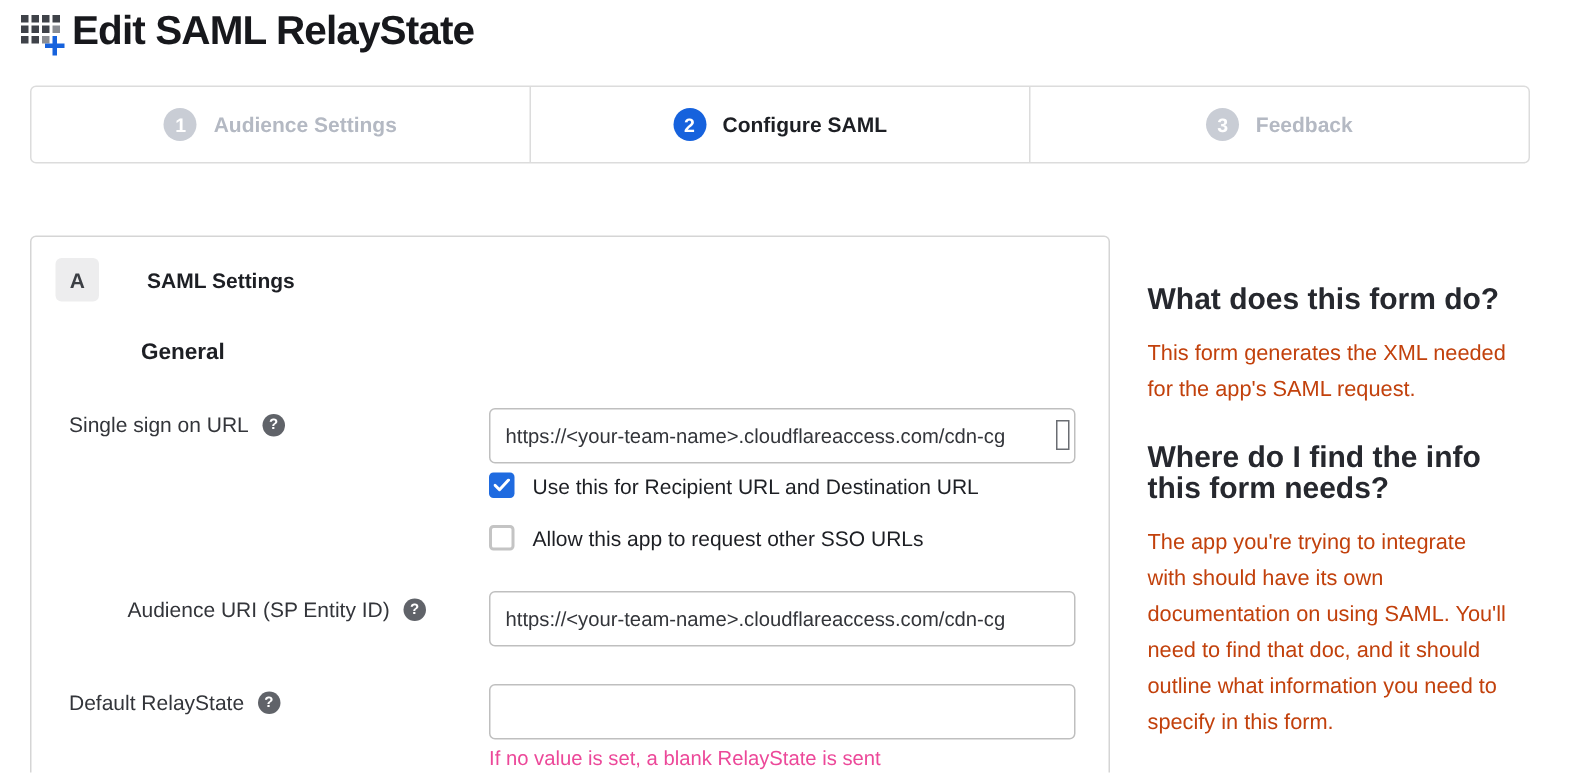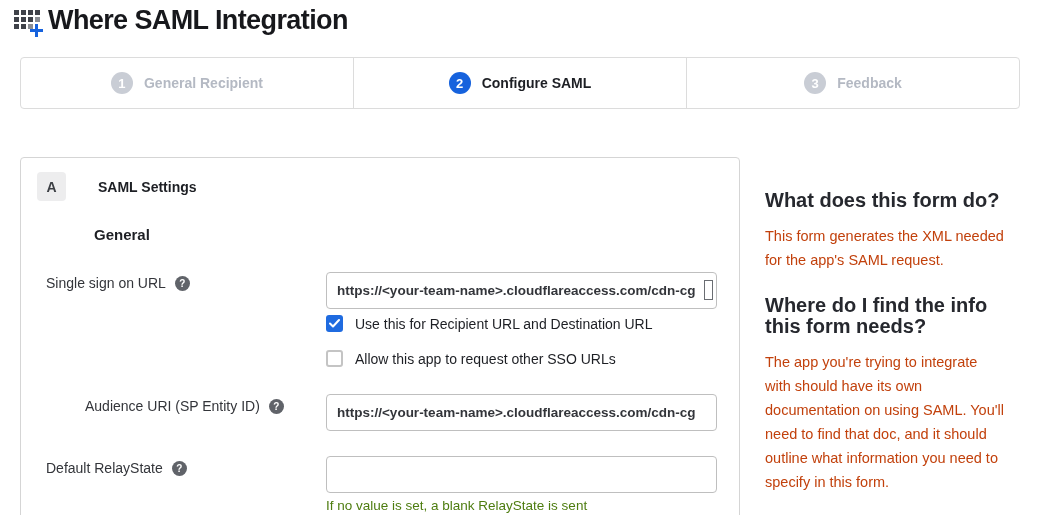--- a/index.html
+++ b/index.html
@@ -41,33 +41,33 @@
   .group-title { position:absolute; left:25px; top:68px; font-size:15px; font-weight:bold; color:#1d1f24;margin-left:48px; }
 
   .field-label { position:absolute; left:25px; display:flex; align-items:center; gap:9px;
     font-size:14px; color:#33353a; }
   .help-icon { width:15px; height:15px; border-radius:50%; background:#606369; color:#fff;
     font-size:10px; font-weight:bold; display:inline-flex; align-items:center; justify-content:center;
     cursor:pointer; flex:none; }
 
   .input-wrap { position:absolute; left:305px; width:391px; height:37px; }
   .text-input { width:100%; height:100%; border:1px solid #bfbfbf; border-radius:4px; background:#fff;
-    font-family:"Liberation Sans", sans-serif; font-size:13.5px; color:#33353a; padding:0 10px; outline:none;font-weight:bold; }
+    font-family:"Liberation Sans", sans-serif; font-size:13.5px; color:#33353a; padding:0 10px; outline:none; }
   .text-cursor { position:absolute; right:4px; top:8px; width:9px; height:20px;
     border:1px solid #6a6d72; background:rgba(255,255,255,0.25); pointer-events:none; }
 
   .checkbox-row { position:absolute; left:305px; display:flex; align-items:center; cursor:pointer; }
   .checkbox { width:17px; height:17px; border-radius:3px; flex:none; display:flex;
     align-items:center; justify-content:center; }
   .checkbox.checked { background:#1f6be0; }
   .checkbox.unchecked { background:#fff; border:2px solid #c4c4c4; }
   .checkbox svg { display:block; }
   .checkbox-label { margin-left:12px; font-size:14px; color:#1d1f24; }
 
-  .field-hint { position:absolute; left:305px; font-size:13.5px; color:#4d7c0f; }
+  .field-hint { position:absolute; left:305px; font-size:13.5px; color:#ec4899; }
 
   
   .sidebar { position:absolute; left:765px; top:190px; width:252px; }
   .sidebar h3 { font-size:20px; font-weight:bold; color:#26282e; line-height:21px; margin:0 0 13px 0; }
   .sidebar p  { font-size:14.5px; color:#c2410c; line-height:24px; margin:0 12px 23px 0; }
 </style>
 </head>
 <body>
 
 <div class="page-header">
@@ -81,27 +81,27 @@
         <span class="sq"></span>
         <span class="sq"></span>
         <span class="sq light"></span>
       <span class="sq"></span>
         <span class="sq"></span>
         <span class="sq light"></span>
         <span class="sq hidden"></span>
     </div>
     <div class="plus"></div>
   </div>
-  <h1 class="page-title">Where SAML Integration</h1>
+  <h1 class="page-title">Edit SAML RelayState</h1>
 </div>
 
 <div class="wizard">
   <div class="wizard-step inactive">
     <span class="step-circle">1</span>
-    <span class="step-label">General Recipient</span>
+    <span class="step-label">Audience Settings</span>
   </div>
   <div class="wizard-step active">
     <span class="step-circle">2</span>
     <span class="step-label">Configure SAML</span>
   </div>
   <div class="wizard-step inactive">
     <span class="step-circle">3</span>
     <span class="step-label">Feedback</span>
   </div>
 </div>

